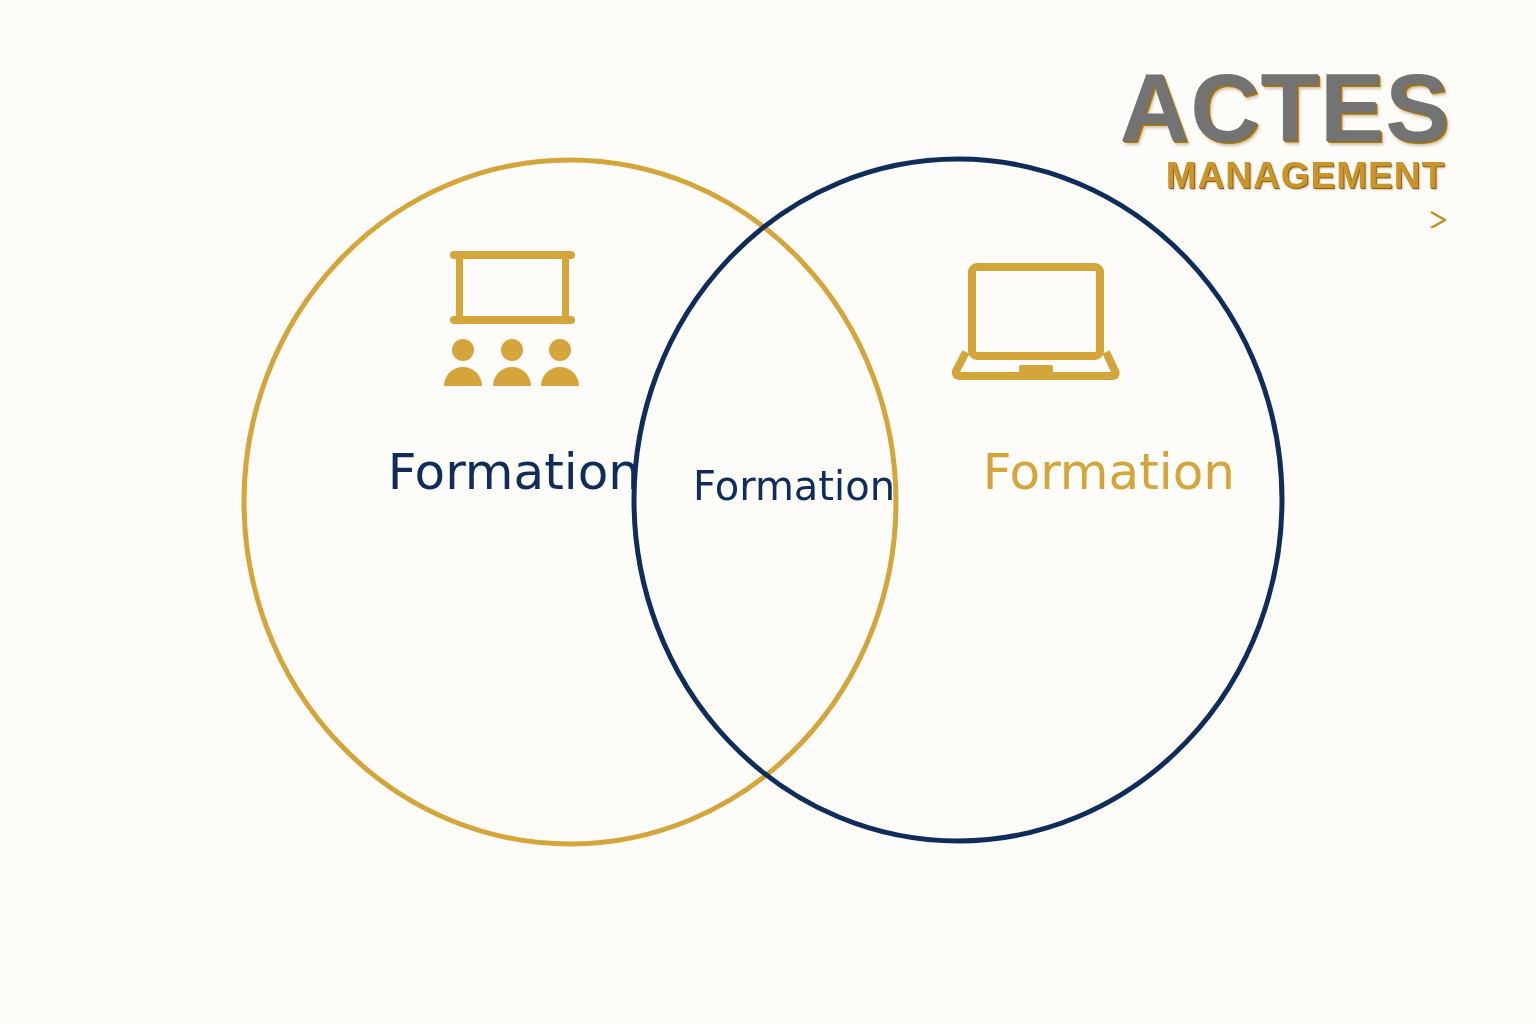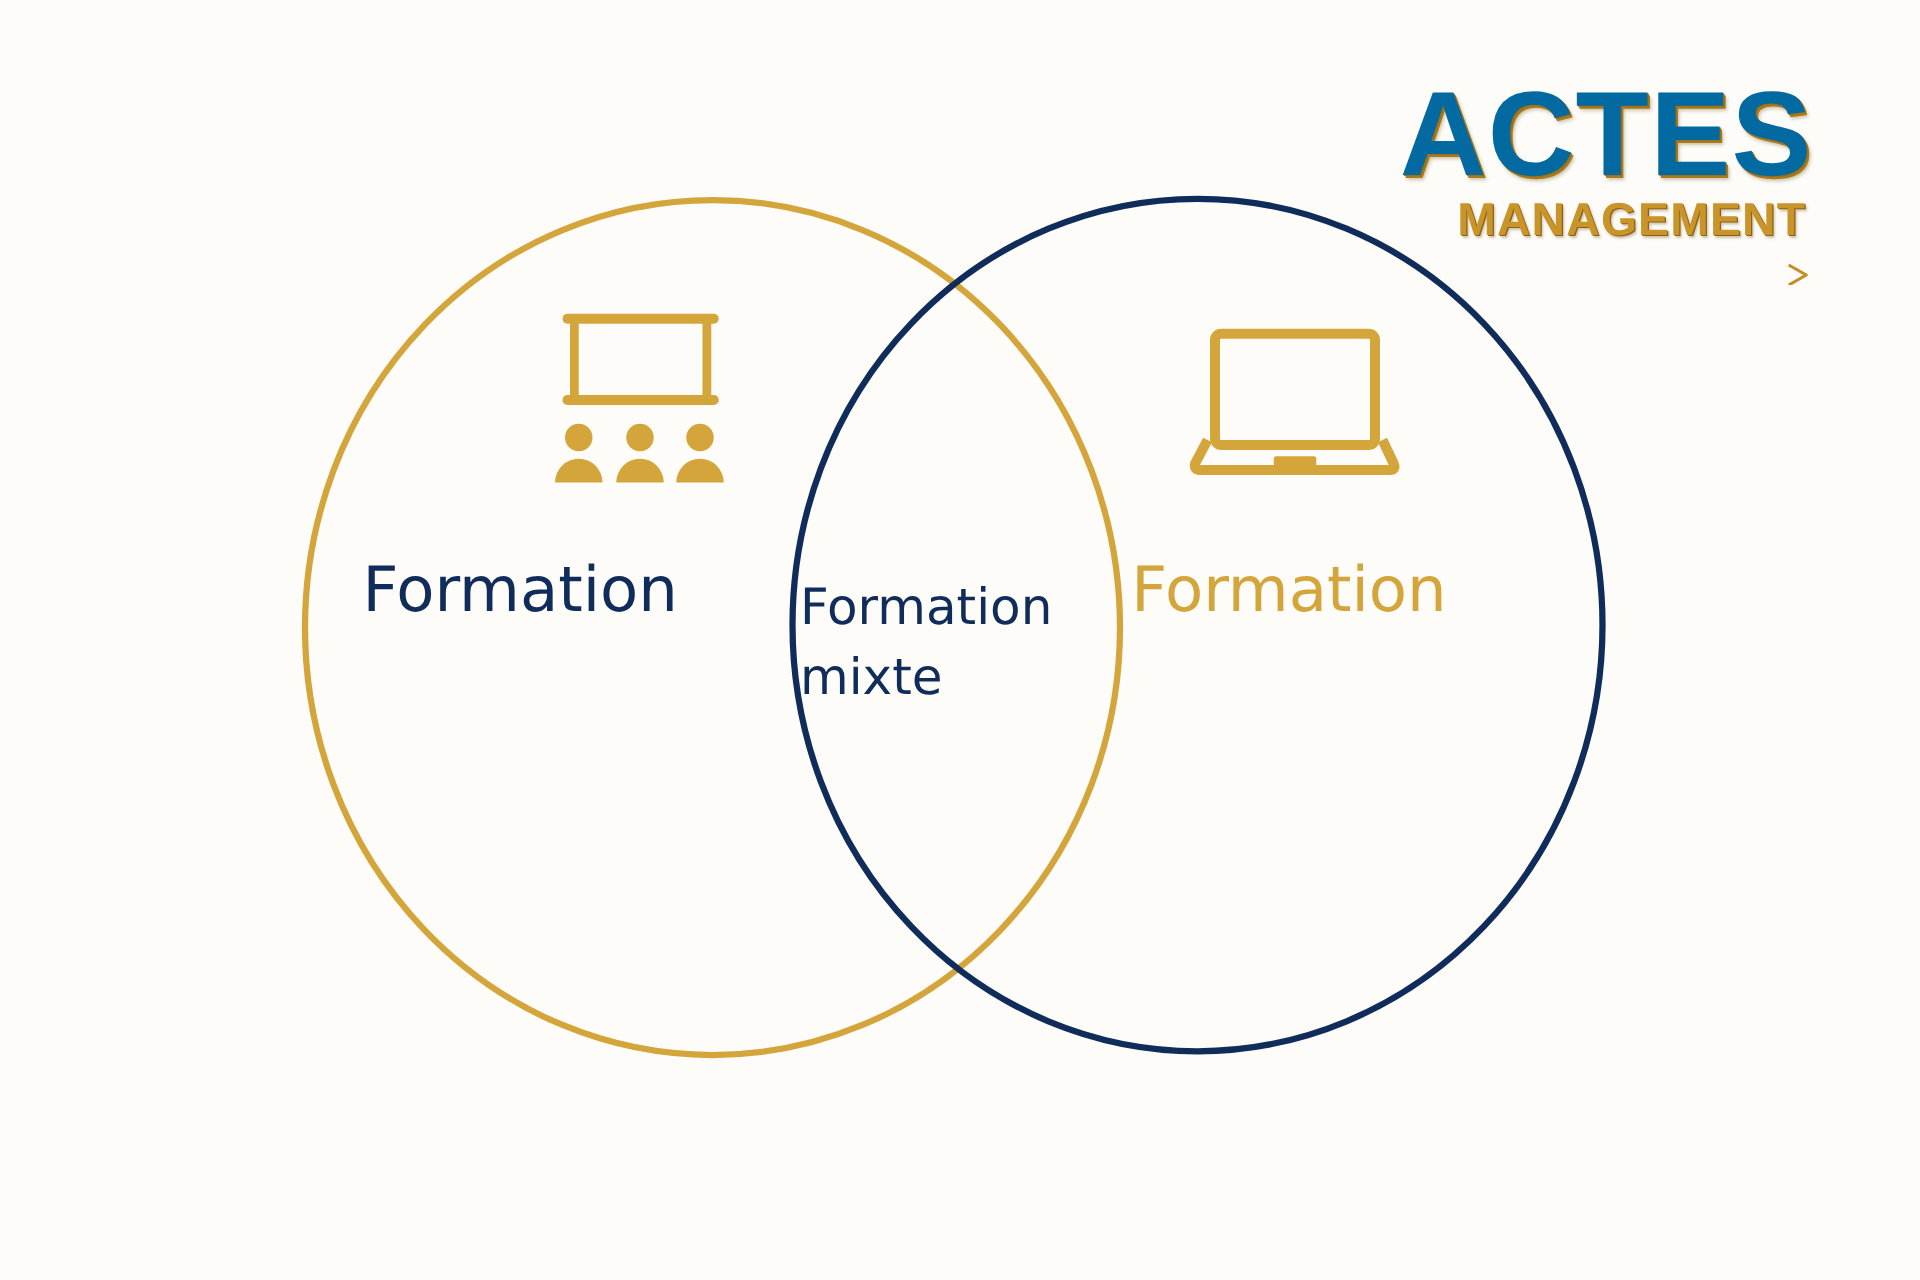--- a/index.html
+++ b/index.html
@@ -6,36 +6,36 @@
   body {
     width:1536px; height:1024px; overflow:hidden;
     background:#fdfcf9;
     position:relative;
     font-family:"DejaVu Sans", sans-serif;
   }
   .stage { position:absolute; left:0; top:0; width:1536px; height:1024px; }
   svg.venn { position:absolute; left:0; top:0; }
   .label {
     position:absolute;
-    text-align:left;
+    text-align:right;
     font-family:"DejaVu Sans", sans-serif;
     font-weight:500;
     line-height:1.45;
   }
   .label span { display:block; }
   .lbl-left { left:290px; top:436px; width:350px; font-size:50px; color:#0f2c5a; }
   .lbl-mid { left:640px; top:458px; width:255px; font-size:40px; color:#0f2c5a; line-height:1.4; }
   .lbl-right { left:905px; top:436px; width:330px; font-size:50px; color:#d3a53a; }
 
   .logo { position:absolute; left:1110px; top:58px; width:350px; height:180px; }
   .logo-title {
     position:absolute; left:0; top:0; width:350px; text-align:center;
     font-family:"Liberation Sans", sans-serif; font-weight:700;
     font-size:96px; line-height:100px; letter-spacing:1px;
-    color:#0369a1;
+    color:#737373;
     text-shadow: 1px 1px 0 #9c6f14, 2px 2px 0 #a77a1c, 3px 4px 3px rgba(120,90,30,0.35);
   }
   .logo-sub {
     position:absolute; left:0; top:98px; width:335px; text-align:right;
     font-family:"Liberation Sans", sans-serif; font-weight:700;
     font-size:37px; line-height:40px; letter-spacing:1px;
     color:#c99429;
     text-shadow: 1px 1px 0 #8d6213, 2px 2px 2px rgba(120,90,30,0.35);
   }
   .logo-arrow { position:absolute; left:75px; top:150px; }
@@ -71,21 +71,20 @@
       <rect x="1019" y="365" width="34" height="8" rx="2" fill="#d3a53a"></rect>
     </g>
   </svg>
 
   <div class="label lbl-left">
     <span>Formation</span>
   </div>
 
   <div class="label lbl-mid">
     <span>Formation</span>
-    <span>mixte</span>
   </div>
 
   <div class="label lbl-right">
     <span>Formation</span>
   </div>
 
   <div class="logo">
     <div class="logo-title">ACTES</div>
     <div class="logo-sub">MANAGEMENT</div>
     <svg class="logo-arrow" width="265" height="20" viewBox="0 0 265 20">

